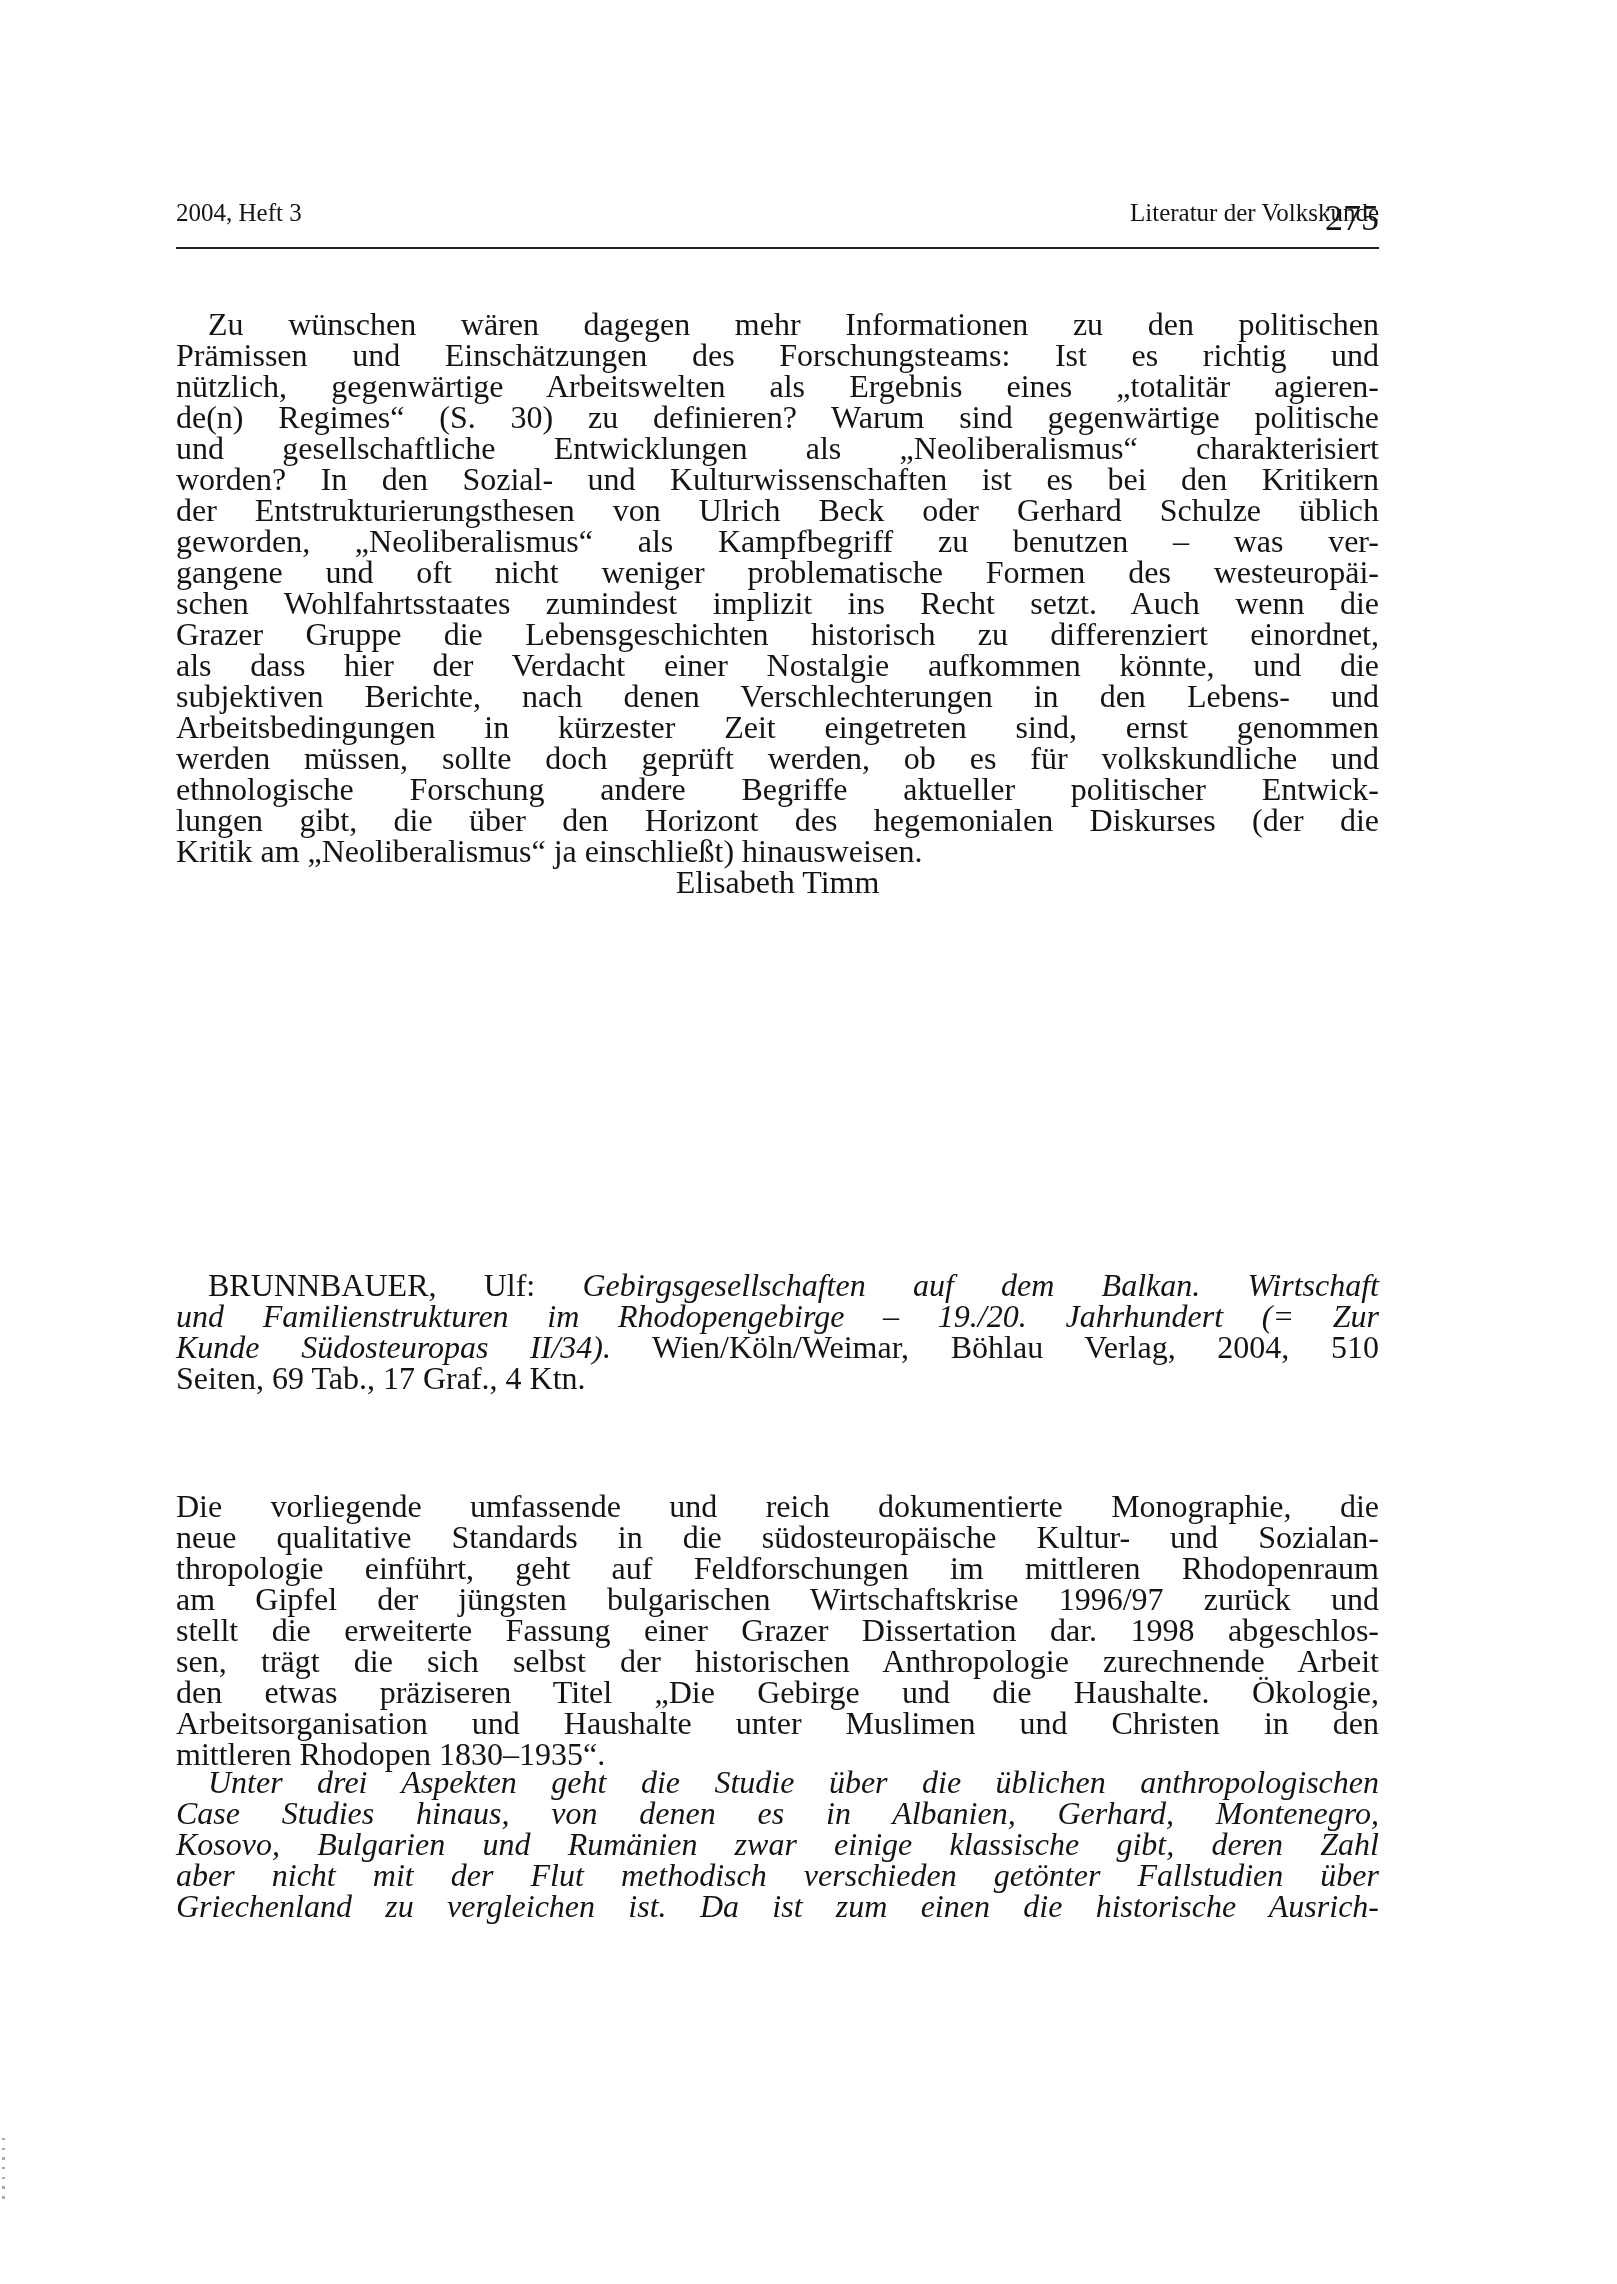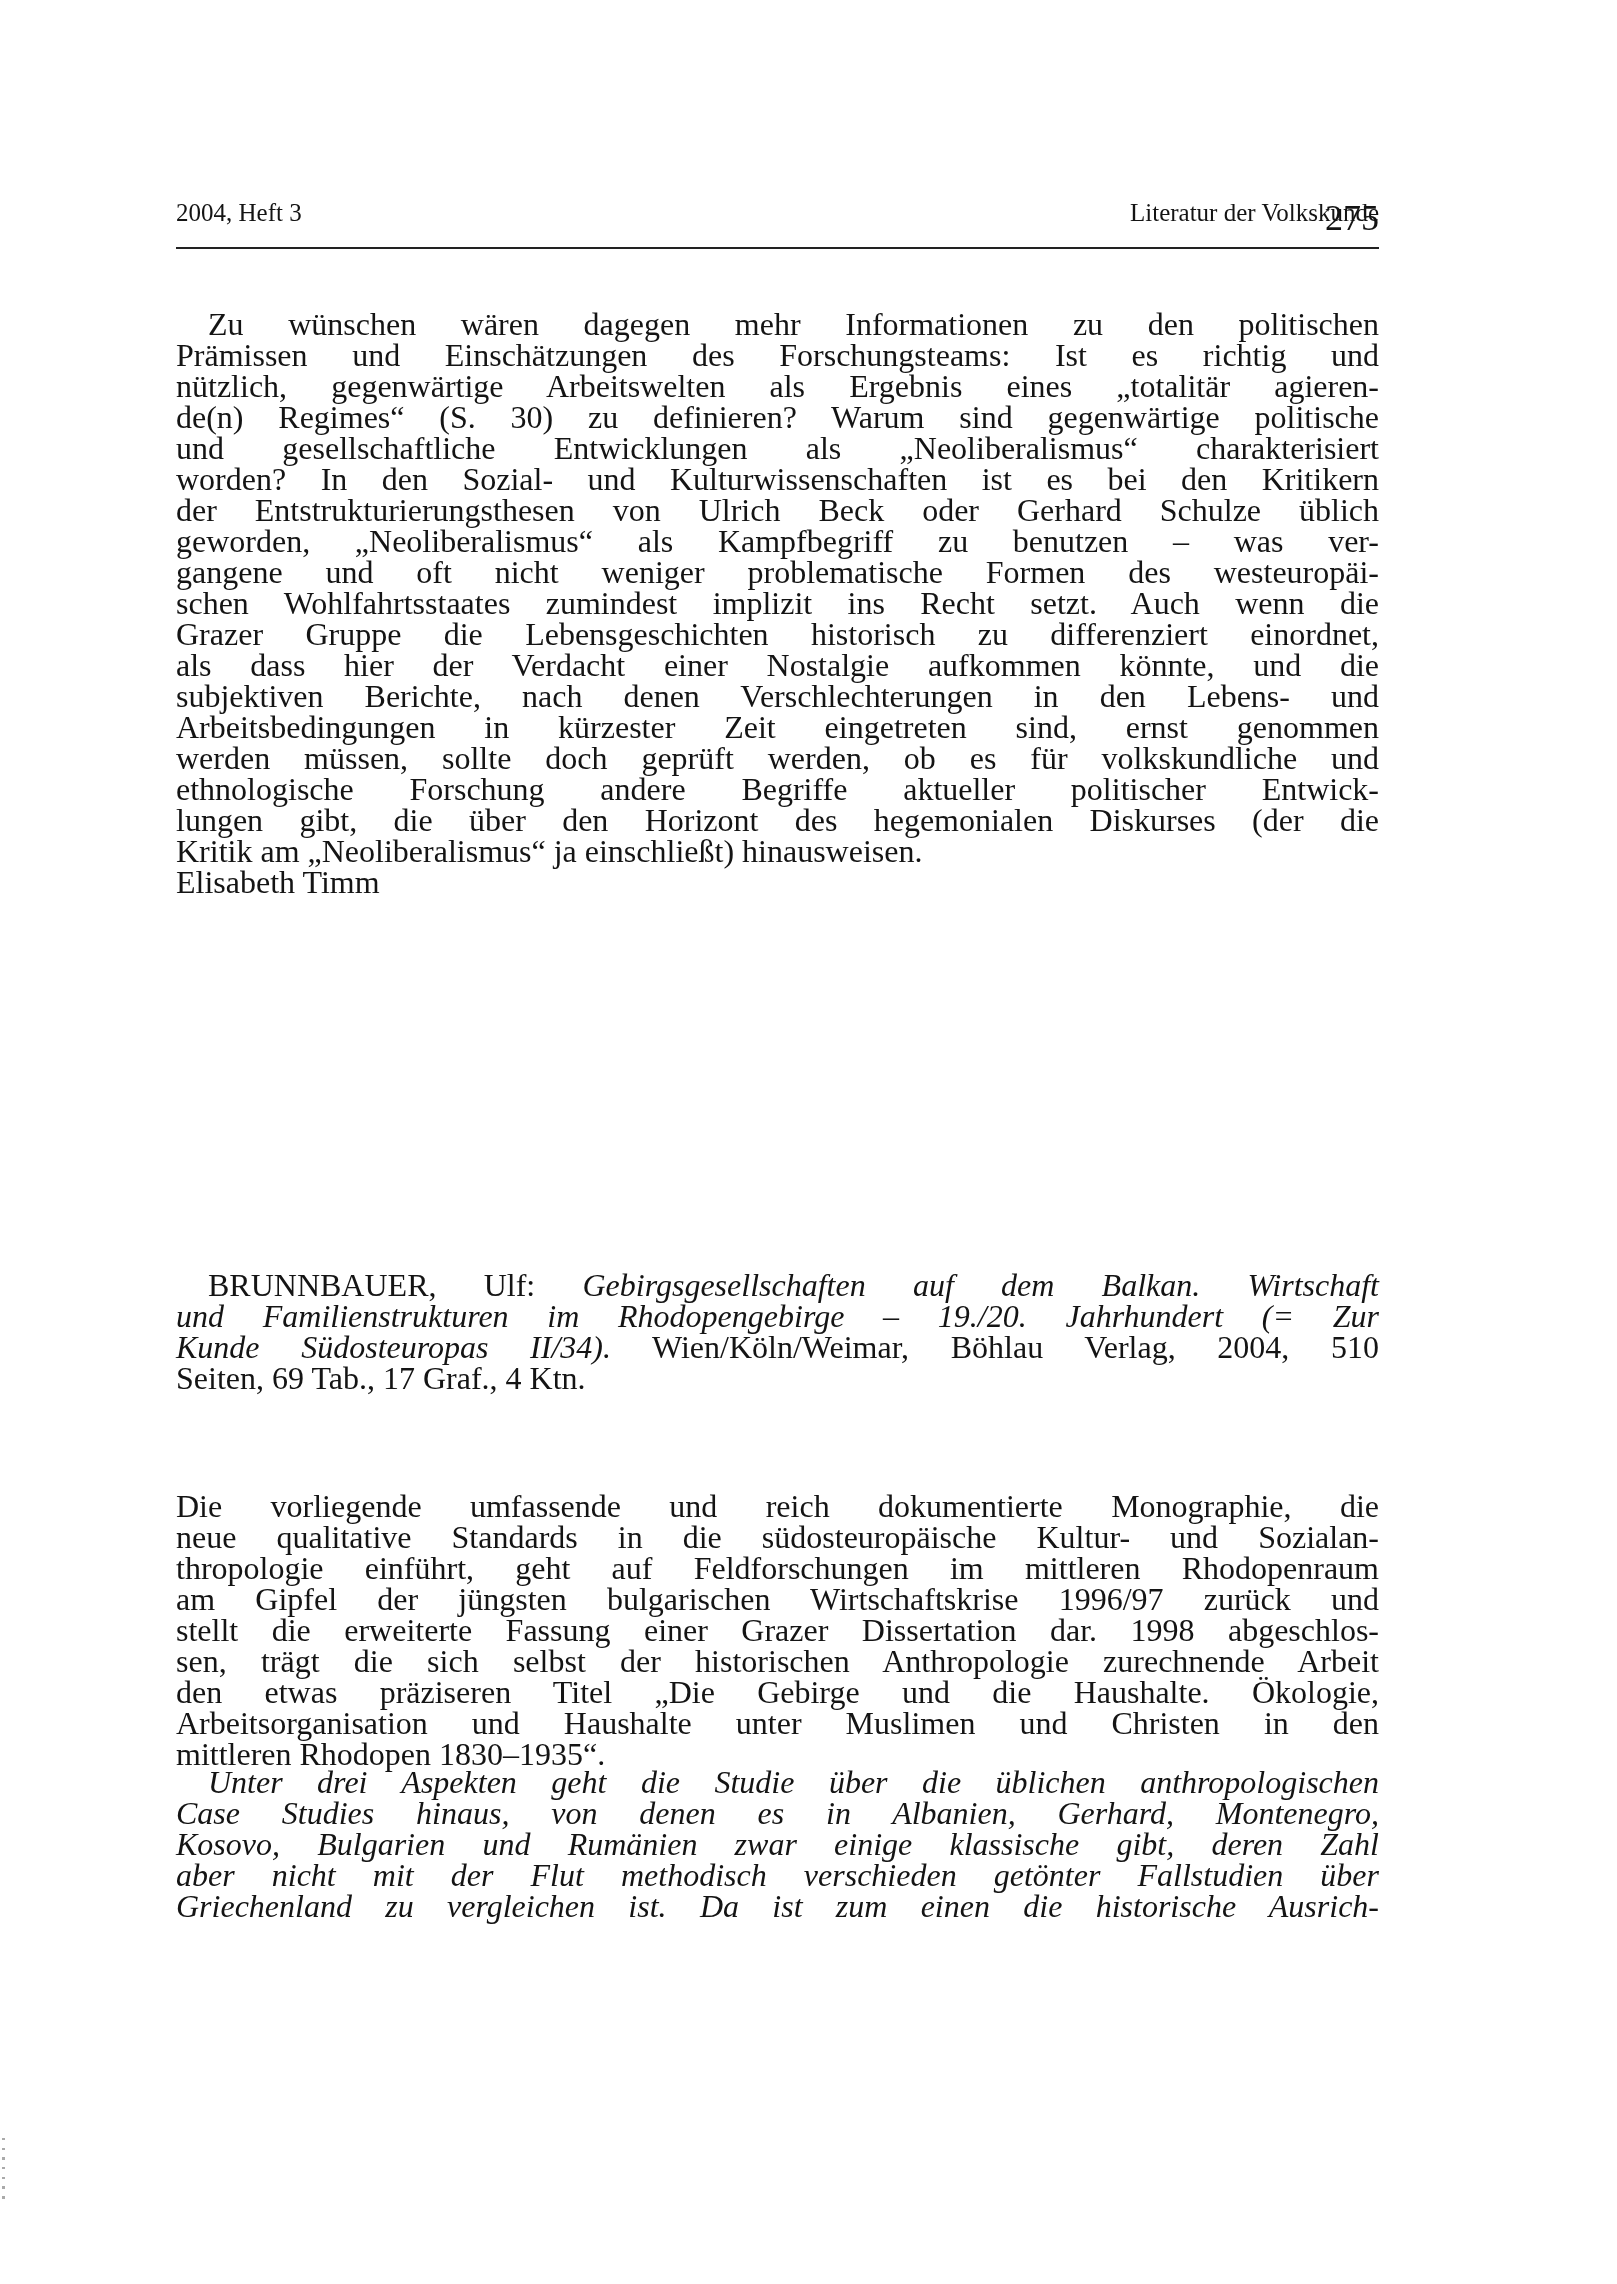--- a/index.html
+++ b/index.html
@@ -7,21 +7,21 @@
          font-family: "Liberation Serif", "DejaVu Serif", serif; color: #141414; }
   .header { position: absolute; left: 176px; top: 199px; width: 1203px; height: 32px;
             font-size: 25px; }
   .header .left { position: absolute; left: 0; top: 0; }
   .header .center { position: absolute; left: 0; right: 0; top: 0; text-align: right; }
   .header .right { position: absolute; right: 0; top: -1.6px; font-size: 36px; }
   .rule { position: absolute; left: 176px; top: 247px; width: 1203px; height: 2.4px; background: #222; }
   .col { position: absolute; left: 176px; width: 1203px; font-size: 32px; line-height: 31px; }
   .line { display: block; text-align: justify; text-align-last: justify; white-space: nowrap; }
   .line.last { text-align-last: left; }
-  .sig { display: block; text-align: left; }
+  .sig { display: block; text-align: center; }
   .it { font-style: italic; }
   .margin-dots { position: absolute; left: 2.4px; top: 2138px; width: 3.2px; }
   .margin-dots span { display: block; width: 2.4px; height: 2.4px; background: #aaa; margin-bottom: 7.3px; }
 </style>
 </head>
 <body>
 
 <div class="header">
   <span class="left">2004, Heft 3</span>
   <span class="center">Literatur der Volkskunde</span>

